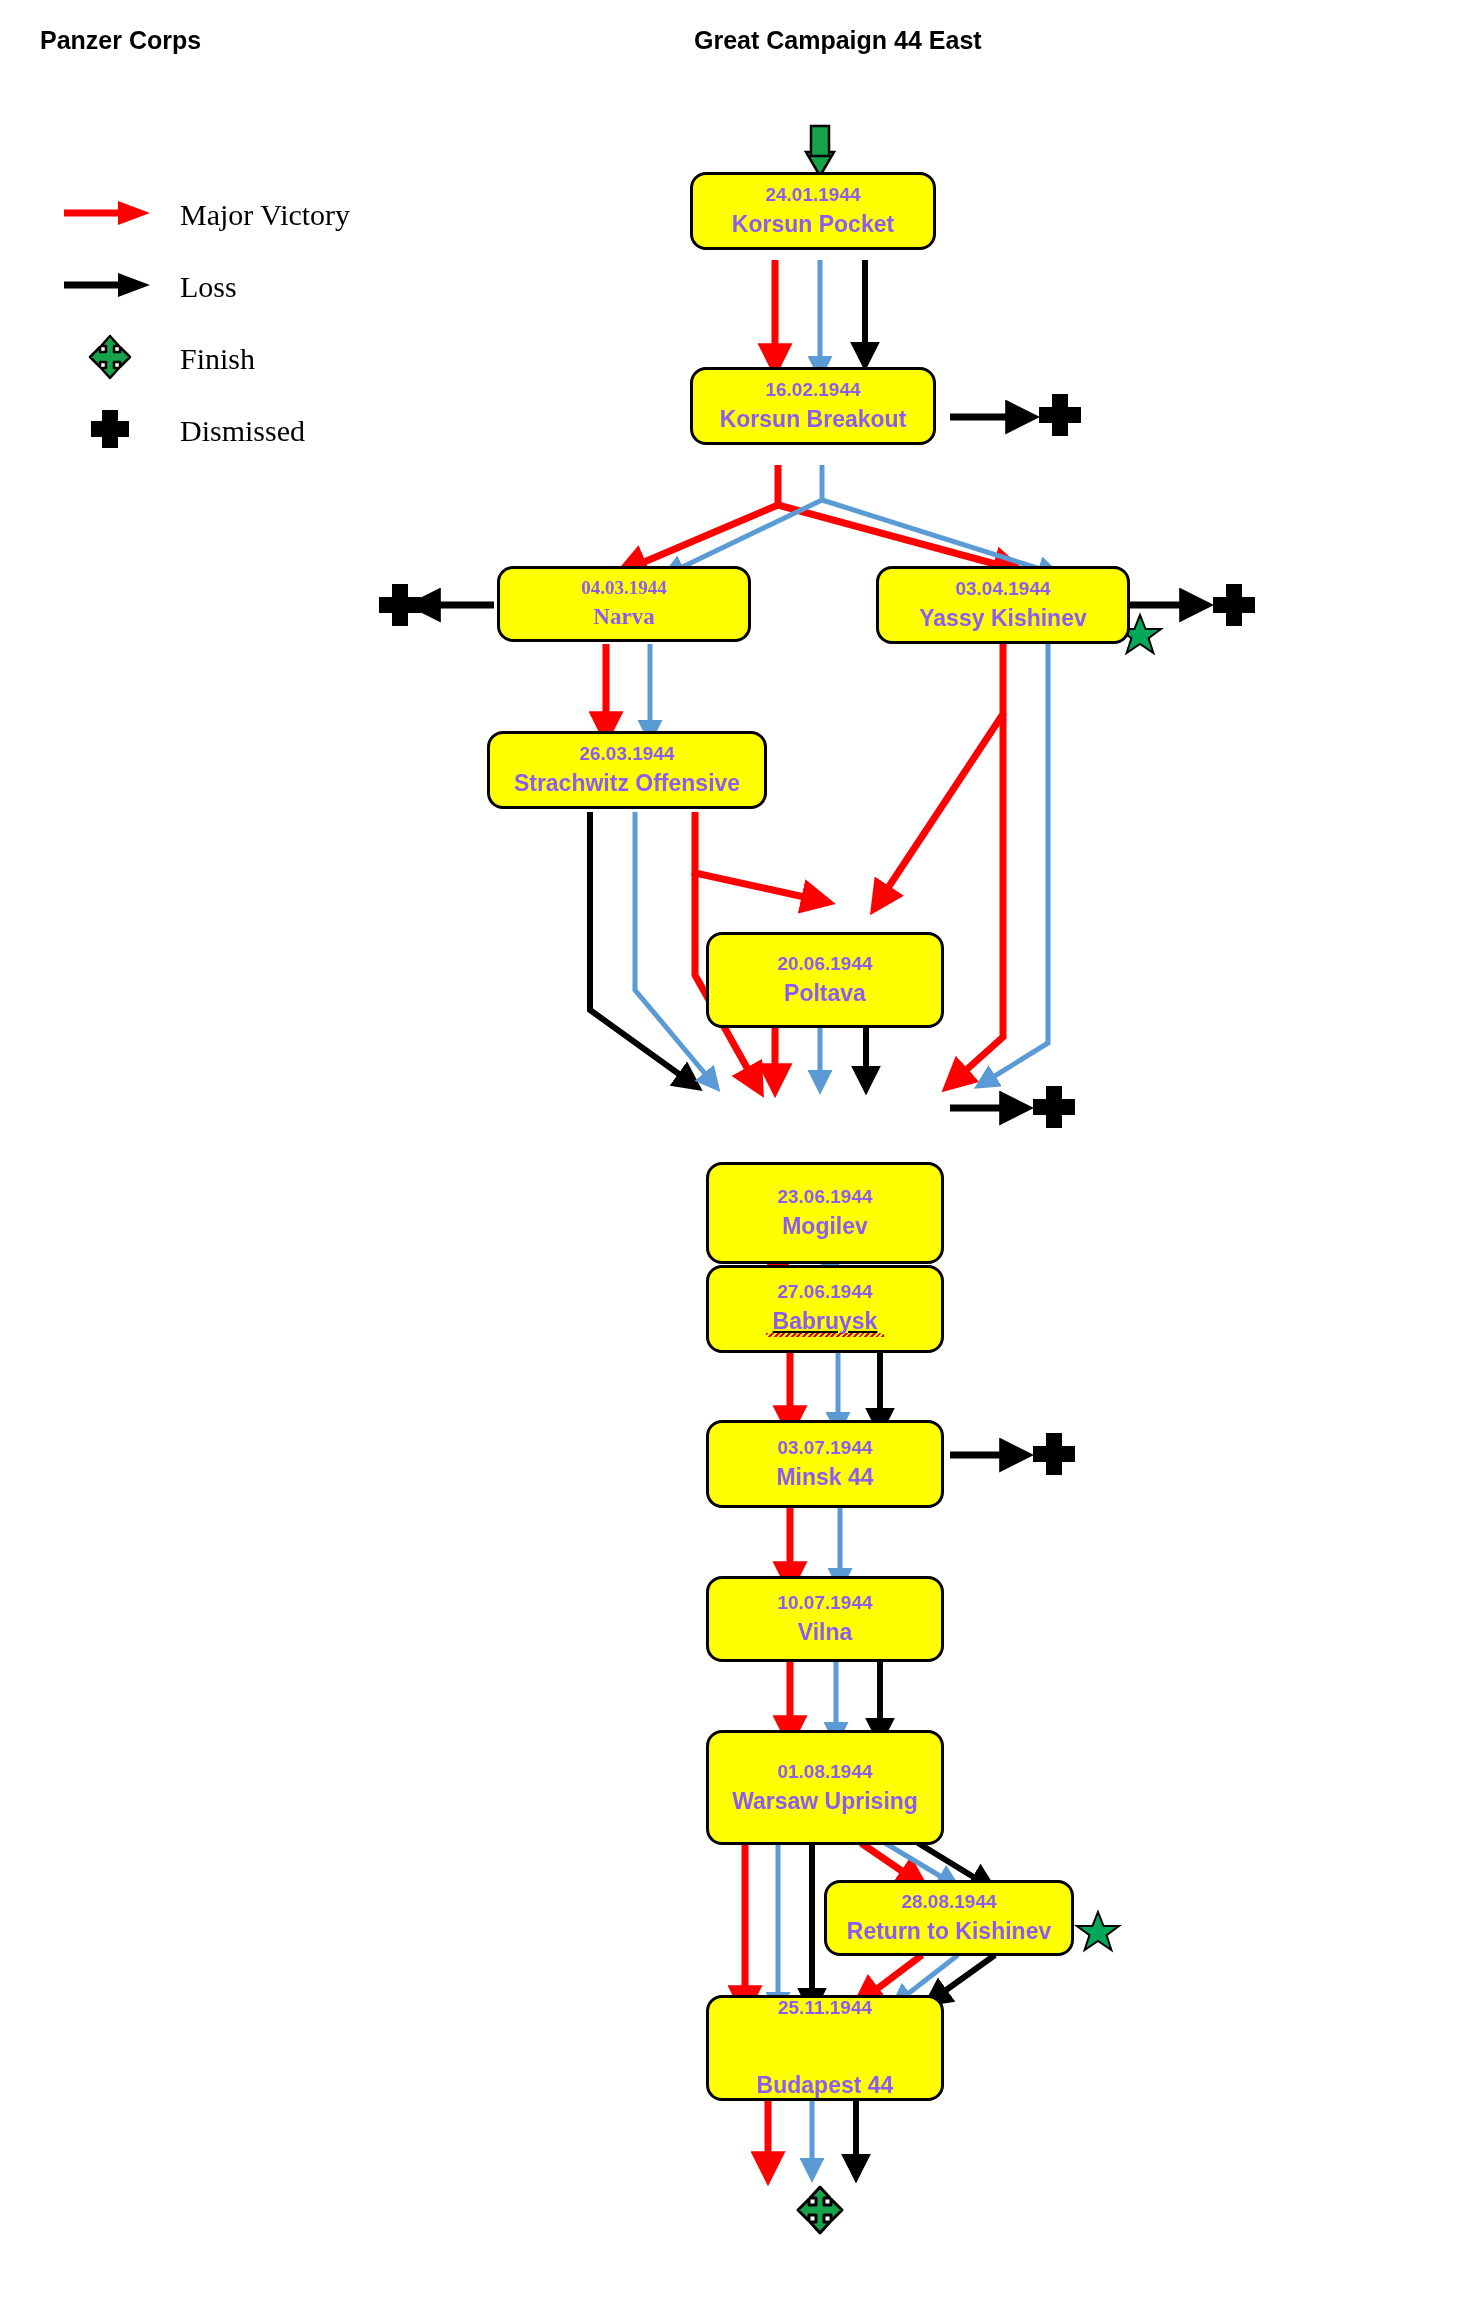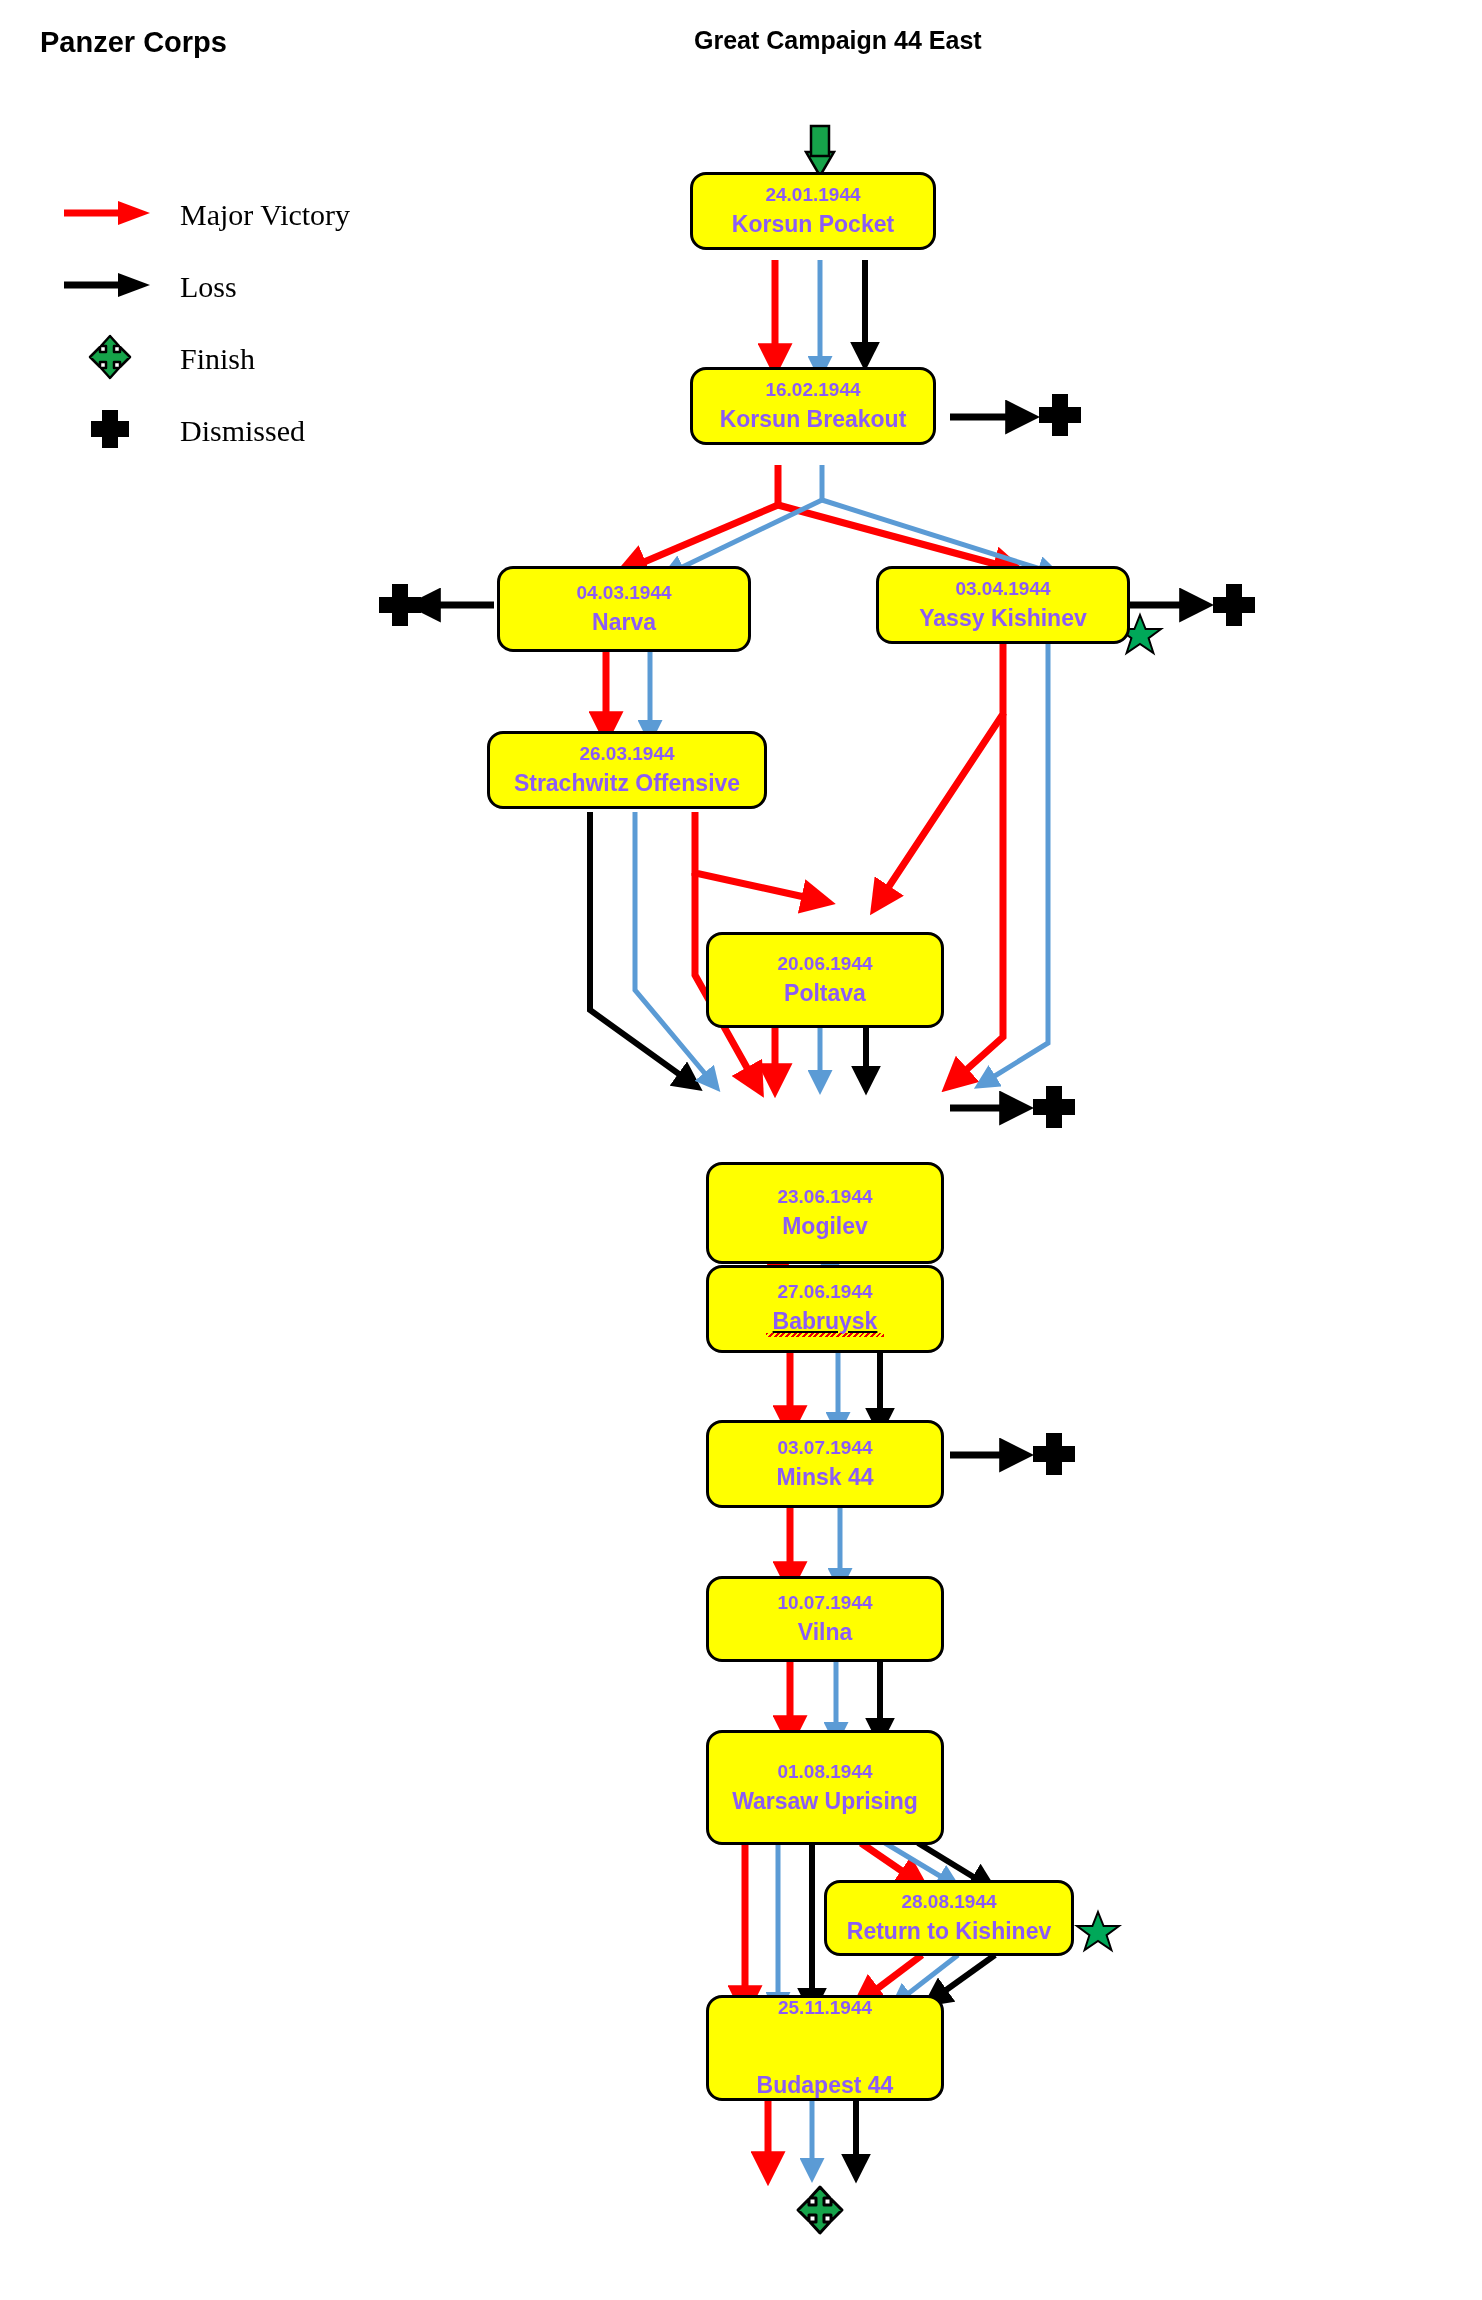--- a/index.html
+++ b/index.html
@@ -1,20 +1,20 @@
 <!DOCTYPE html>
 <html><head>
 <meta charset="utf-8">
 <style>
   html,body{margin:0;padding:0;background:#ffffff;}
   body{width:1482px;height:2300px;position:relative;font-family:"Liberation Sans",sans-serif;overflow:hidden;}
 
   
   .hdr{position:absolute;font-weight:bold;color:#000;white-space:nowrap;}
-  #hdr-left{left:40px;top:26px;font-size:29px;}
+  #hdr-left{left:40px;top:26px;font-size:25px;}
   #hdr-right{left:694px;top:26px;font-size:25px;}
 
   
   #legend{position:absolute;left:60px;top:190px;width:420px;}
   .lg-row{position:relative;height:72px;}
   .lg-label{position:absolute;left:120px;top:8px;font-family:"Liberation Serif",serif;font-size:30px;color:#000;white-space:nowrap;}
   .lg-icon{position:absolute;left:0;top:0;width:100px;height:46px;}
 
   
   #canvas{position:absolute;left:0;top:0;width:1482px;height:2300px;}
@@ -205,21 +205,21 @@
 <div class="node" style="left:690px;top:172px;width:246px;height:78px;">
   <div class="date">24.01.1944</div>
   <div class="name">Korsun Pocket</div>
 </div>
 
 <div class="node" style="left:690px;top:367px;width:246px;height:78px;">
   <div class="date">16.02.1944</div>
   <div class="name">Korsun Breakout</div>
 </div>
 
-<div class="node" style="left:497px;top:566px;width:254px;height:86px;">
+<div class="node" style="left:497px;top:566px;width:254px;height:76px;font-family:Liberation Serif, serif;">
   <div class="date">04.03.1944</div>
   <div class="name">Narva</div>
 </div>
 
 <div class="node" style="left:876px;top:566px;width:254px;height:78px;">
   <div class="date">03.04.1944</div>
   <div class="name">Yassy Kishinev</div>
 </div>
 
 <div class="node" style="left:487px;top:731px;width:280px;height:78px;">

